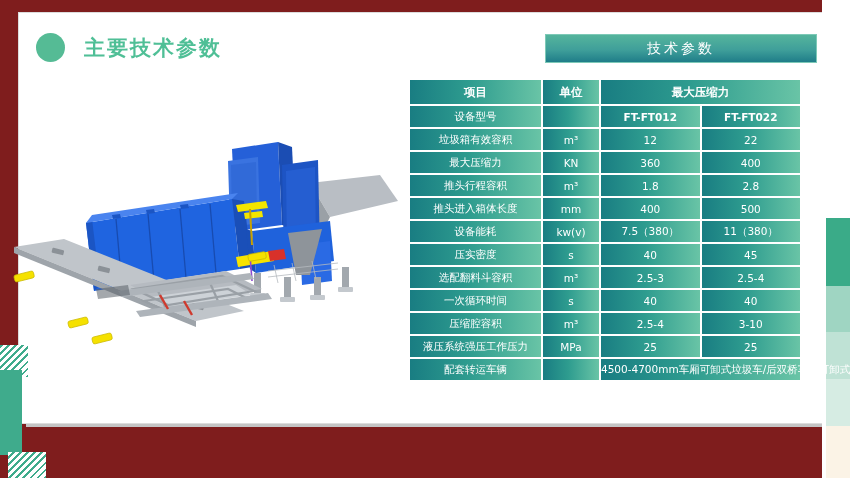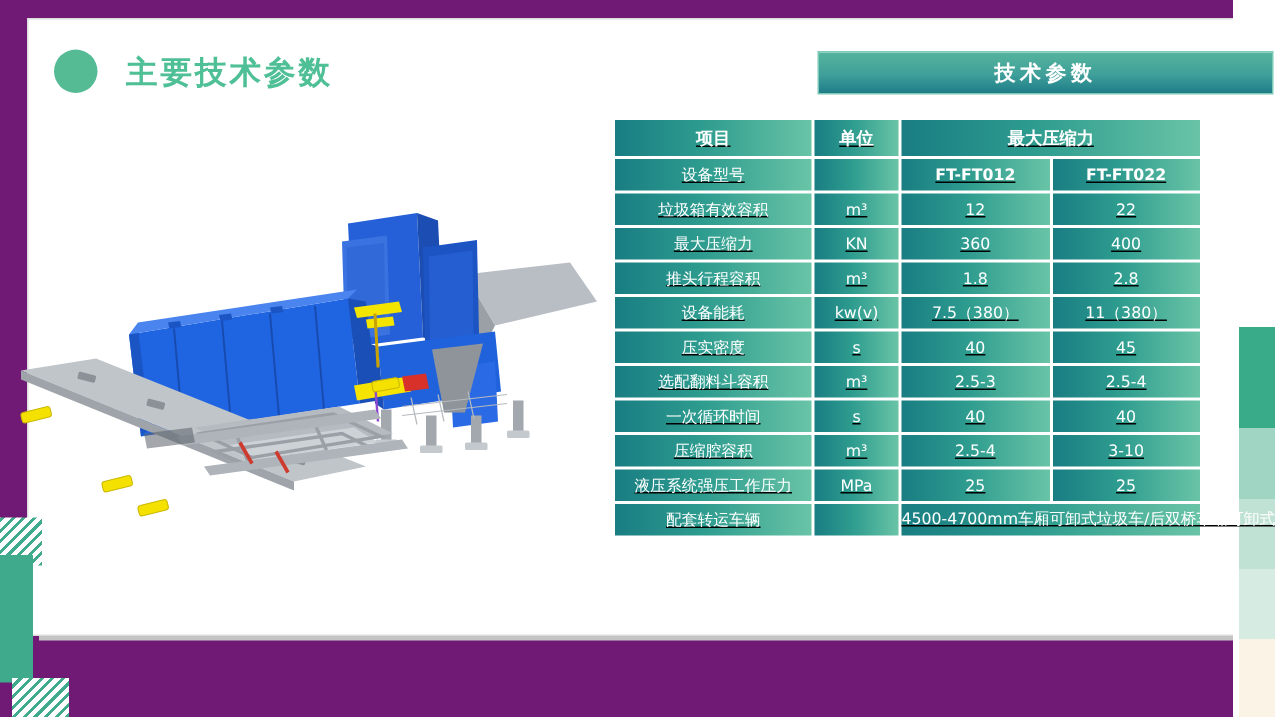--- a/index.html
+++ b/index.html
@@ -2,21 +2,21 @@
 <html><head>
 <meta charset="utf-8">
 <style>
   html,body{margin:0;padding:0;}
   body{
     width:850px;height:478px;
     background:#ffffff;
     font-family:"DejaVu Sans","Liberation Sans",sans-serif;
     overflow:hidden;position:relative;
   }
-  #slide{position:absolute;inset:0;width:850px;height:478px;background:#701a75;overflow:hidden;}
+  #slide{position:absolute;inset:0;width:850px;height:478px;background:#7f1d1d;overflow:hidden;}
 
   
   .card-border{
     position:absolute;left:18px;top:12px;width:806px;height:412px;
     border:1px solid #dcdcdc;background:#ffffff;box-sizing:border-box;
   }
   .card-shadow{
     position:absolute;left:22px;top:16px;width:806px;height:412px;
     background:#bdbdbd;z-index:-1;
   }
@@ -53,33 +53,33 @@
   .hdr-dot{
     position:absolute;left:36px;top:33px;width:29px;height:29px;border-radius:50%;
     background:#55bb95;
   }
   .hdr-title{
     position:absolute;left:84px;top:34px;
     font-size:21px;font-weight:bold;color:#4fbf96;letter-spacing:2px;
     line-height:29px;white-space:nowrap;
   }
   .banner{
-    position:absolute;left:545px;top:34px;width:304px;height:29px;
+    position:absolute;left:545px;top:34px;width:272px;height:29px;
     background:linear-gradient(180deg,#55b49c 0%,#3f9f9a 55%,#1f7d88 100%);
-    color:#ffffff;font-size:14px;font-weight:bold;letter-spacing:3px;
+    color:#ffffff;font-size:14px;font-weight:normal;letter-spacing:3px;
     display:flex;align-items:center;justify-content:center;
     border:1px solid #7dc9b7;box-sizing:border-box;
   }
 
   
   .machine{position:absolute;left:0px;top:105px;width:400px;height:250px;}
   .machine svg{display:block;width:400px;height:250px;}
 
   
-  .tbl-wrap{position:absolute;left:408px;top:78px;width:394px;text-decoration:underline;}
+  .tbl-wrap{position:absolute;left:408px;top:78px;width:394px;}
   table.spec{
     border-collapse:separate;border-spacing:2px;width:394px;
     table-layout:fixed;
   }
   table.spec td{
     color:#ffffff;font-size:10.5px;text-align:center;
     padding:0;height:21px;vertical-align:middle;
     background:linear-gradient(90deg,#197d82 0%,#2e9c8f 45%,#69c4a6 100%);
     white-space:nowrap;
   }
@@ -241,20 +241,26 @@
             <td class="c-val">360</td>
             <td class="c-val">400</td>
           </tr>
           <tr>
             <td class="c-item">推头行程容积</td>
             <td class="c-unit">m³</td>
             <td class="c-val">1.8</td>
             <td class="c-val">2.8</td>
           </tr>
           <tr>
+            <td class="c-item">推头进入箱体长度</td>
+            <td class="c-unit">mm</td>
+            <td class="c-val">400</td>
+            <td class="c-val">500</td>
+          </tr>
+          <tr>
             <td class="c-item">设备能耗</td>
             <td class="c-unit">kw(v)</td>
             <td class="c-val">7.5（380）</td>
             <td class="c-val">11（380）</td>
           </tr>
           <tr>
             <td class="c-item">压实密度</td>
             <td class="c-unit">s</td>
             <td class="c-val">40</td>
             <td class="c-val">45</td>

